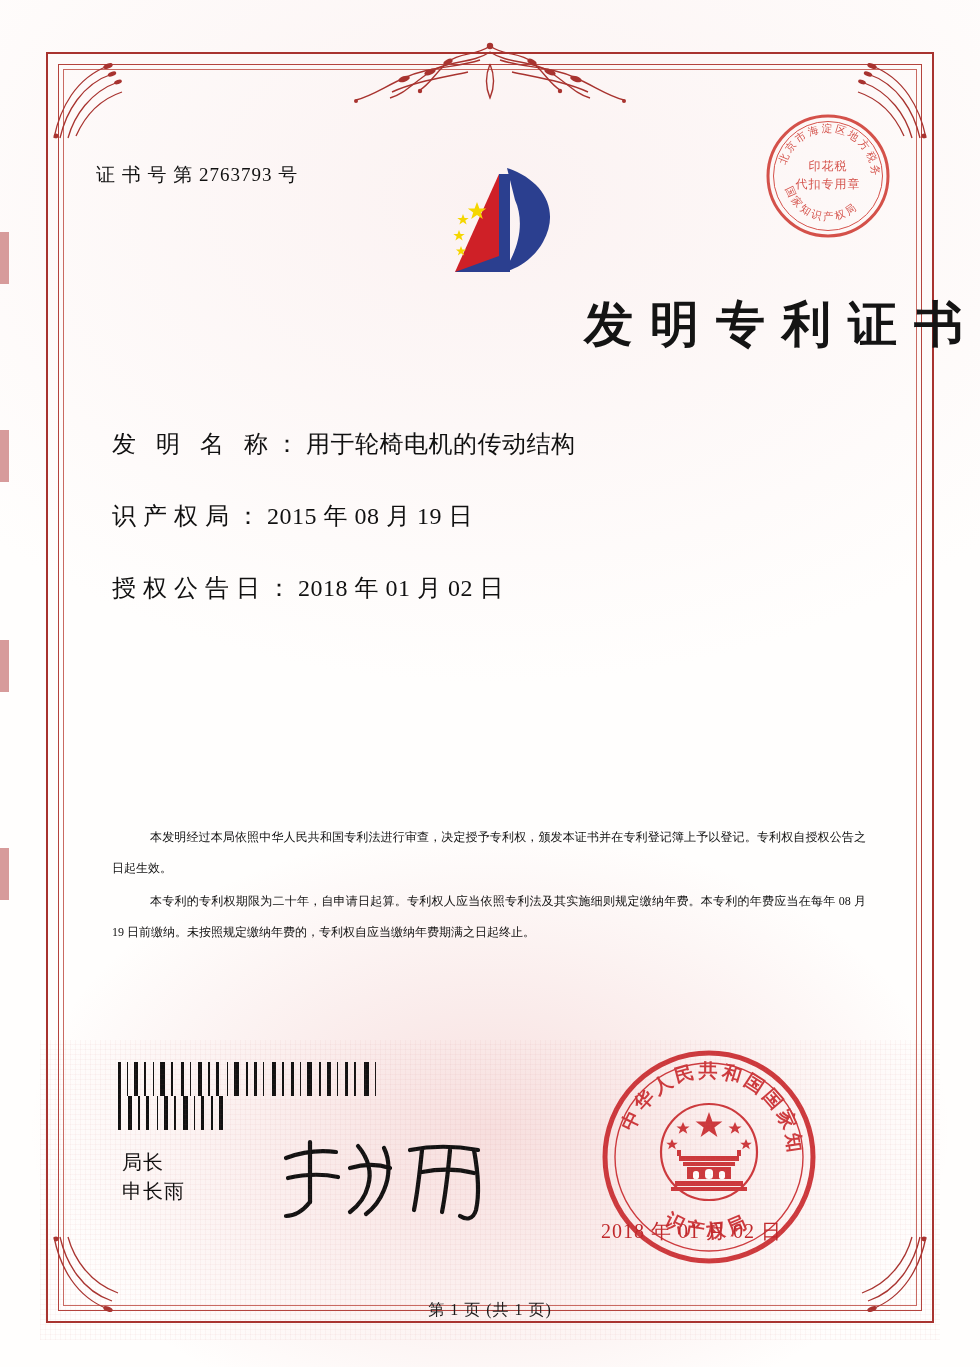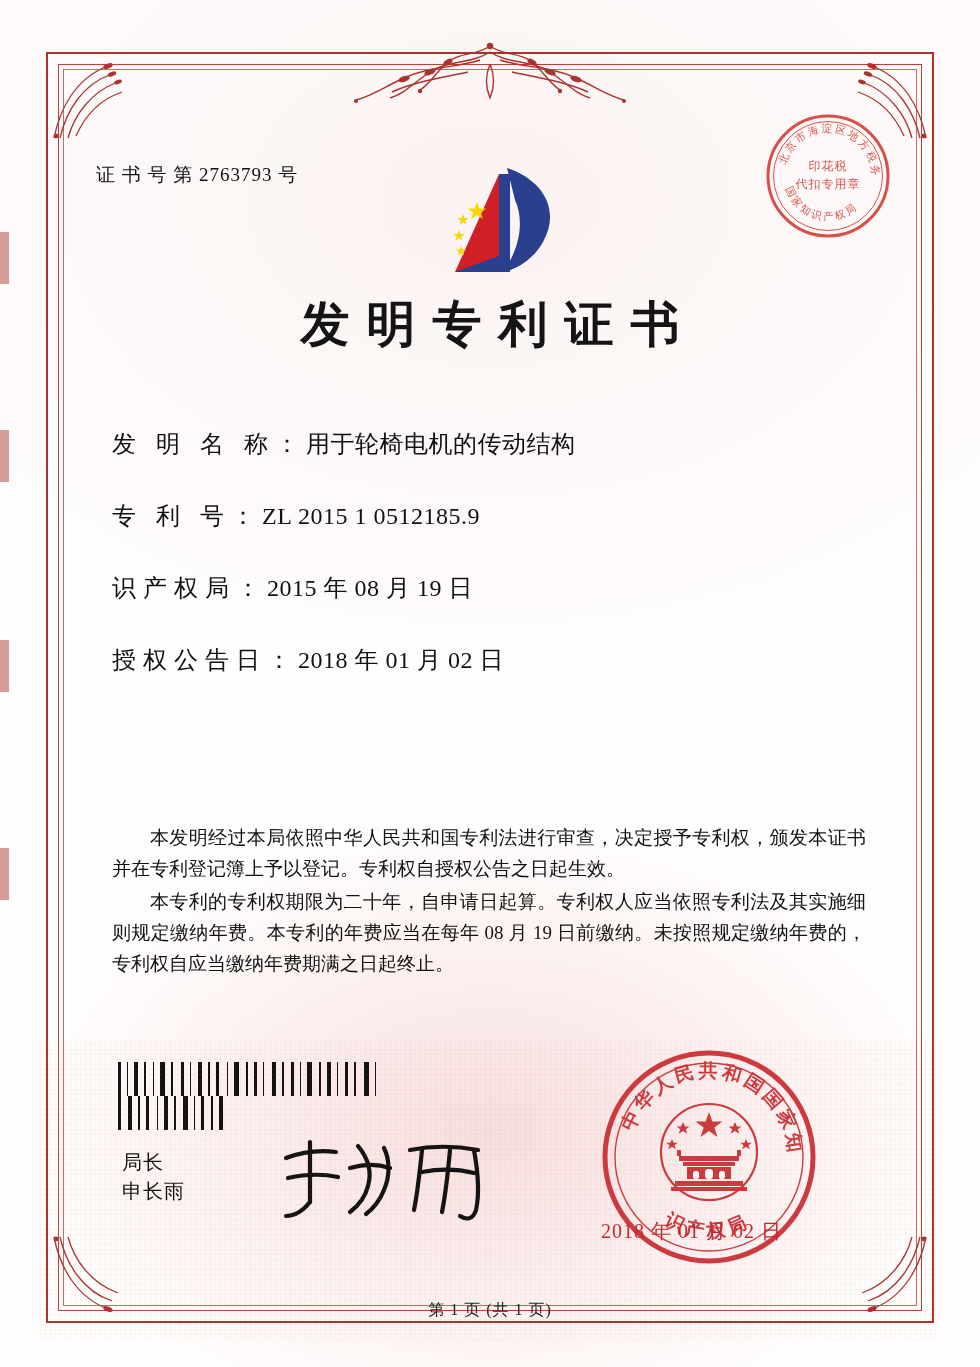--- a/index.html
+++ b/index.html
@@ -107,21 +107,21 @@
     right: 88px;
     top: 112px;
     width: 128px;
     height: 128px;
   }
 
   .title {
     position: absolute;
     left: 0; right: 0;
     top: 292px;
-    text-align: center;
+    text-align: right;
     font-size: 49px;
     font-weight: 700;
     letter-spacing: 17px;
     text-indent: 17px;
     color: #141414;
     font-family: "DejaVu Serif", "Liberation Serif", serif;
   }
 
   .fields {
     position: absolute;
@@ -136,21 +136,21 @@
     white-space: nowrap;
   }
   .field .lbl { letter-spacing: 7px; }
   .field .val { letter-spacing: 0.5px; }
 
   .body-text {
     position: absolute;
     left: 112px;
     top: 822px;
     width: 754px;
-    font-size: 19px;
+    font-size: 12px;
     line-height: 31px;
     color: #111;
     text-align: justify;
   }
   .body-text p { margin: 0 0 2px 0; text-indent: 38px; }
 
   
   .barcode {
     position: absolute;
     left: 118px;
@@ -344,23 +344,20 @@
       </g>
     </svg>
 
     <div class="title">发明专利证书</div>
 
     <div class="fields">
       <div class="field">
         <span class="lbl">发 明 名 称：</span><span class="val">用于轮椅电机的传动结构</span>
       </div>
       <div class="field">
-        <span class="lbl">专 利 号：</span><span class="val">ZL 2015 1 0512185.9</span>
-      </div>
-      <div class="field">
         <span class="lbl">识产权局：</span><span class="val">2015 年 08 月 19 日</span>
       </div>
       <div class="field">
         <span class="lbl">授权公告日：</span><span class="val">2018 年 01 月 02 日</span>
       </div>
     </div>
 
     <div class="body-text">
       <p>本发明经过本局依照中华人民共和国专利法进行审查，决定授予专利权，颁发本证书并在专利登记簿上予以登记。专利权自授权公告之日起生效。</p>
       <p>本专利的专利权期限为二十年，自申请日起算。专利权人应当依照专利法及其实施细则规定缴纳年费。本专利的年费应当在每年 08 月 19 日前缴纳。未按照规定缴纳年费的，专利权自应当缴纳年费期满之日起终止。</p>

